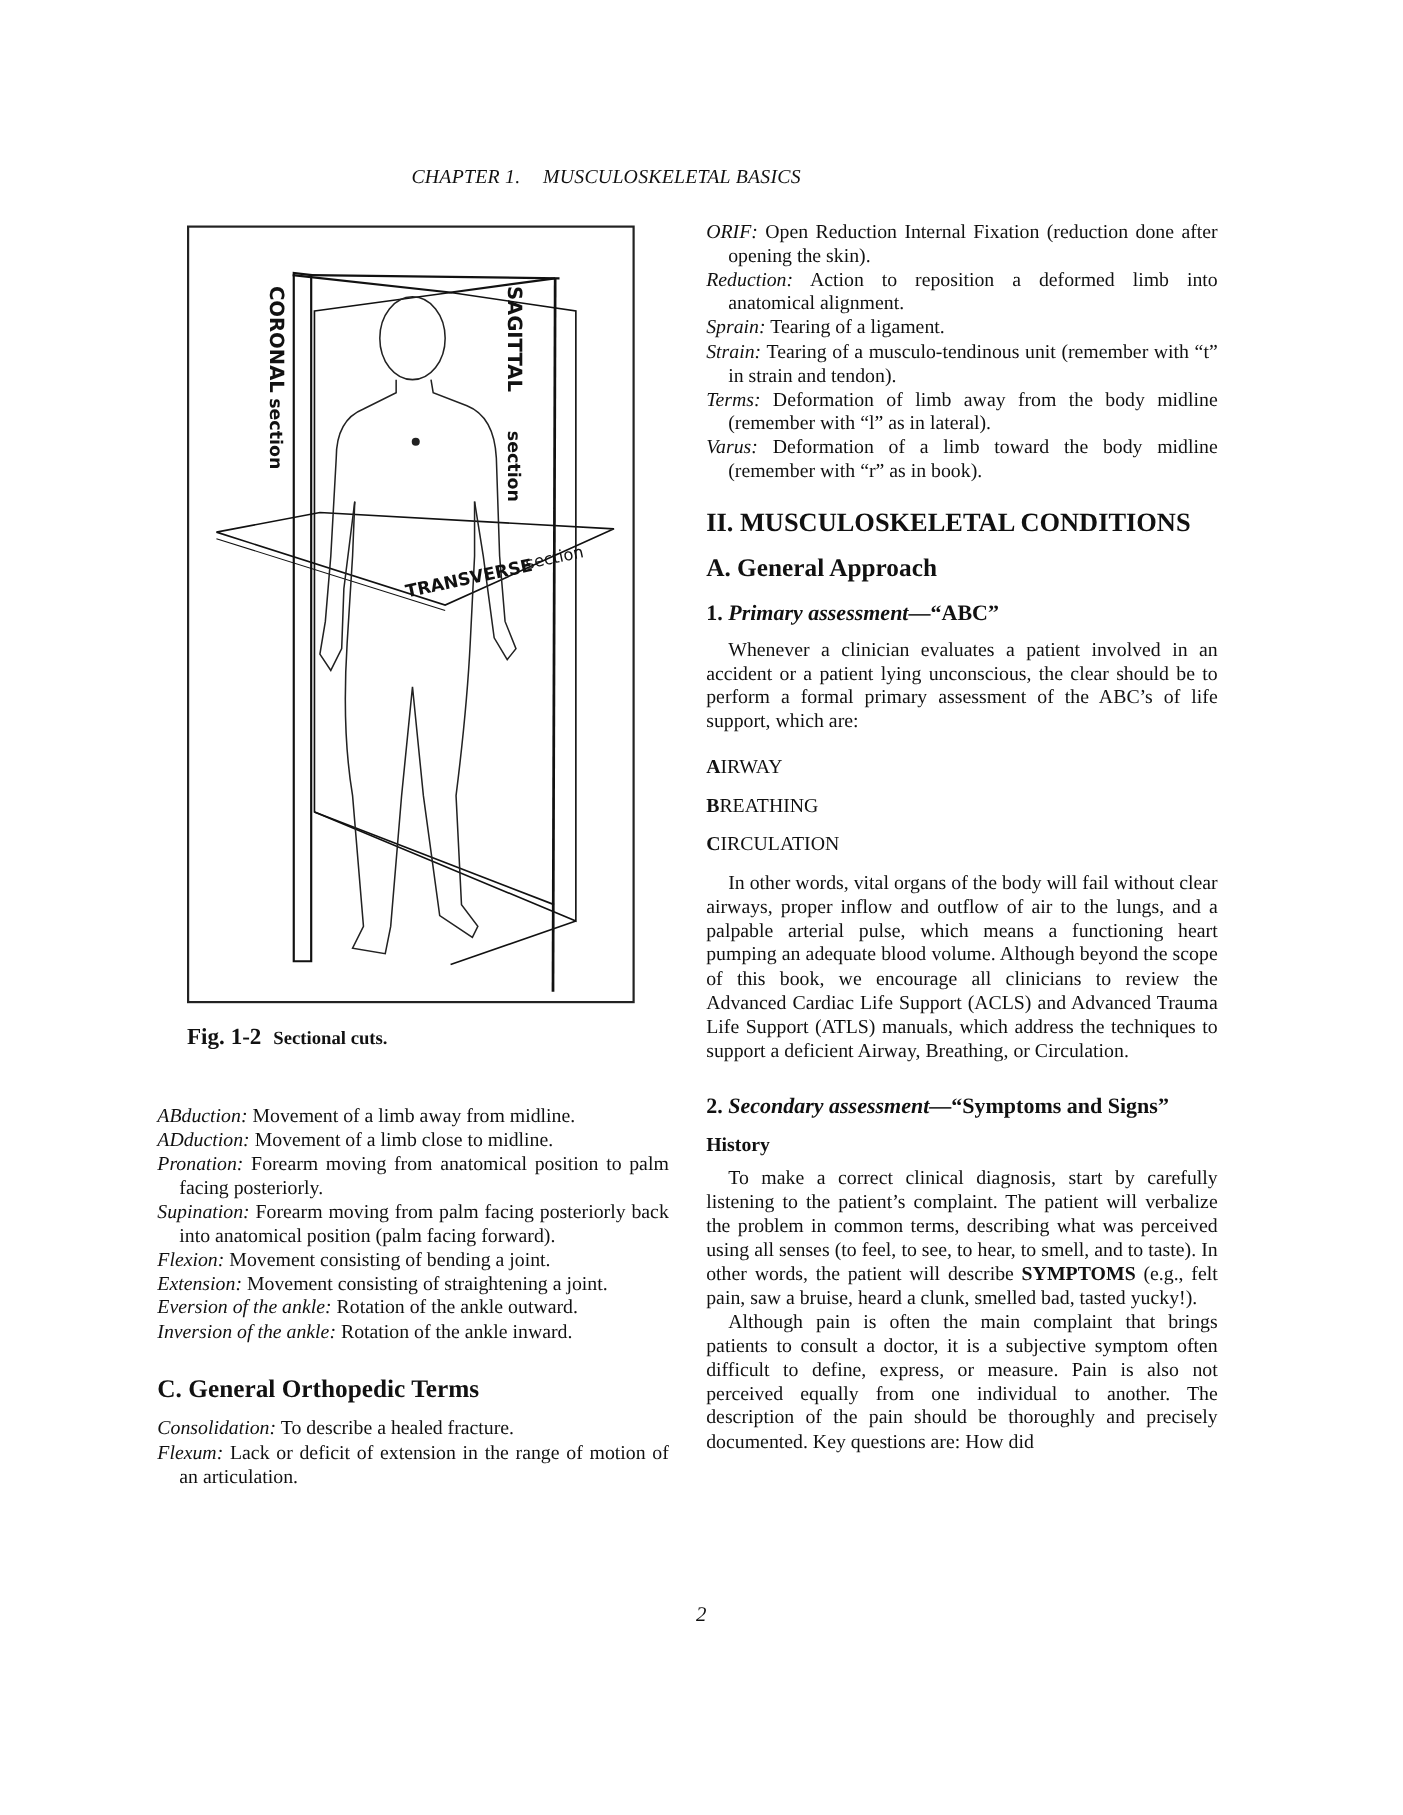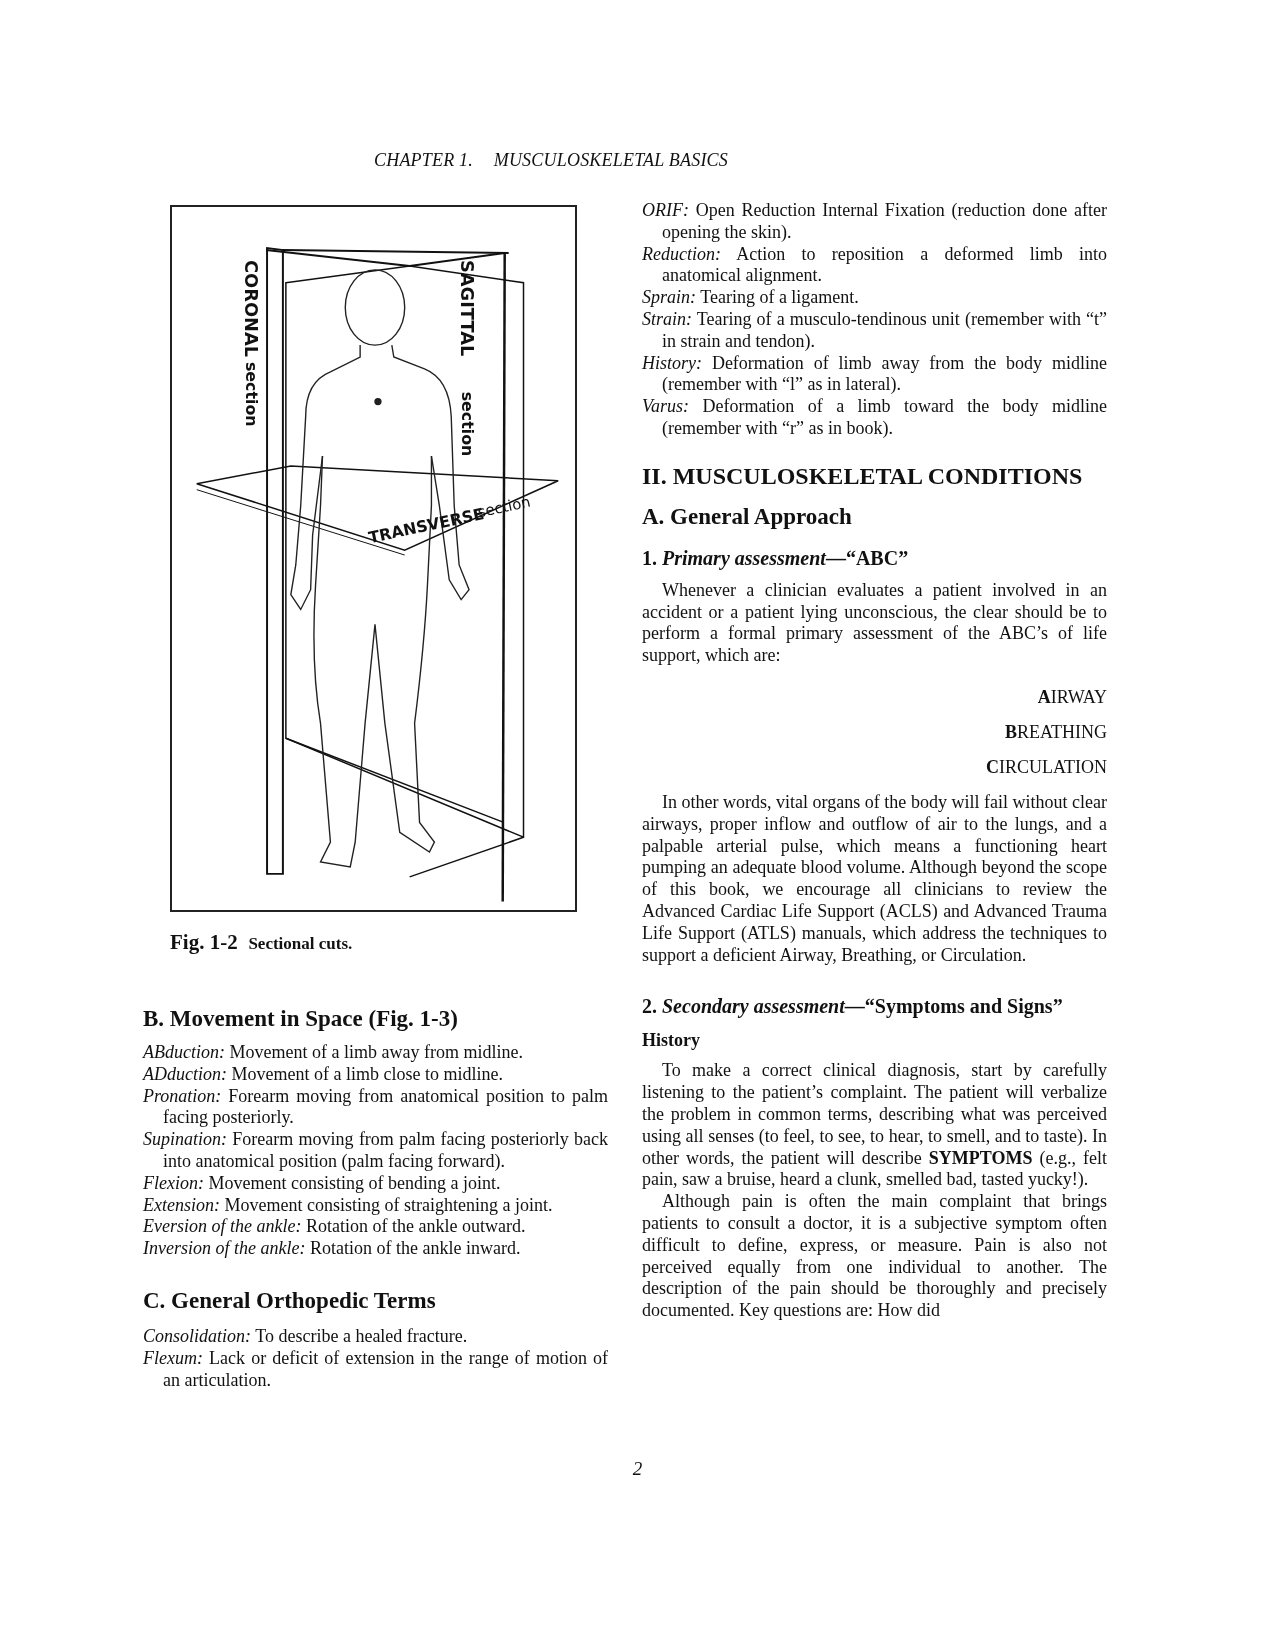--- a/index.html
+++ b/index.html
@@ -43,21 +43,21 @@
   .def-list { margin: 0; padding: 0; list-style: none; }
   .def-item {
     font-size: 18px; line-height: 21.8px; padding-left: 20px; text-indent: -20px;
     text-align: justify;
   }
   .def-term { font-style: italic; }
 
   .para {
     font-size: 18px; line-height: 21.8px; text-indent: 20px; text-align: justify; margin: 0;
   }
-  .abc-list { text-align: right; font-size: 18px; margin: 0; padding: 0; list-style: none; }
+  .abc-list { text-align: left; font-size: 18px; margin: 0; padding: 0; list-style: none; }
   .abc-list li { line-height: 21px; margin-bottom: 14px; }
   .abc-list b { font-weight: bold; }
 </style>
 </head>
 <body>
 
 <div class="running-head">
   <span>CHAPTER 1.</span>
   <span>MUSCULOSKELETAL BASICS</span>
 </div>
@@ -97,21 +97,20 @@
       <text x="310" y="312" font-size="15" font-weight="normal" transform="rotate(-12 310 312)">section</text>
     </g>
   </svg>
 </div>
 <div class="fig-caption">
   <span class="fig-label">Fig. 1-2</span>
   <span class="fig-text">Sectional cuts.</span>
 </div>
 
 <div class="col-left">
-  <h2 class="h2" style="margin-bottom:8px;">B.  Movement in Space (Fig. 1-3)</h2>
   <ul class="def-list">
     <li class="def-item"><span class="def-term">ABduction:</span><span> Movement of a limb away from midline.</span></li>
     <li class="def-item"><span class="def-term">ADduction:</span><span> Movement of a limb close to midline.</span></li>
     <li class="def-item"><span class="def-term">Pronation:</span><span> Forearm moving from anatomical position to palm facing posteriorly.</span></li>
     <li class="def-item"><span class="def-term">Supination:</span><span> Forearm moving from palm facing posteriorly back into anatomical position (palm facing forward).</span></li>
     <li class="def-item"><span class="def-term">Flexion:</span><span> Movement consisting of bending a joint.</span></li>
     <li class="def-item"><span class="def-term">Extension:</span><span> Movement consisting of straightening a joint.</span></li>
     <li class="def-item"><span class="def-term">Eversion of the ankle:</span><span> Rotation of the ankle outward.</span></li>
     <li class="def-item"><span class="def-term">Inversion of the ankle:</span><span> Rotation of the ankle inward.</span></li>
   </ul>
@@ -121,21 +120,21 @@
     <li class="def-item"><span class="def-term">Flexum:</span><span> Lack or deficit of extension in the range of motion of an articulation.</span></li>
   </ul>
 </div>
 
 <div class="col-right">
   <ul class="def-list">
     <li class="def-item"><span class="def-term">ORIF:</span><span> Open Reduction Internal Fixation (reduction done after opening the skin).</span></li>
     <li class="def-item"><span class="def-term">Reduction:</span><span> Action to reposition a deformed limb into anatomical alignment.</span></li>
     <li class="def-item"><span class="def-term">Sprain:</span><span> Tearing of a ligament.</span></li>
     <li class="def-item"><span class="def-term">Strain:</span><span> Tearing of a musculo-tendinous unit (remember with “t” in strain and tendon).</span></li>
-    <li class="def-item"><span class="def-term">History:</span><span> Deformation of limb away from the body midline (remember with “l” as in lateral).</span></li>
+    <li class="def-item"><span class="def-term">Terms:</span><span> Deformation of limb away from the body midline (remember with “l” as in lateral).</span></li>
     <li class="def-item"><span class="def-term">Varus:</span><span> Deformation of a limb toward the body midline (remember with “r” as in book).</span></li>
   </ul>
 
   <h1 class="h1" style="margin-top:20px;">II.  MUSCULOSKELETAL CONDITIONS</h1>
   <h2 class="h2" style="margin-top:10px;">A.  General Approach</h2>
   <h3 class="h3" style="margin-top:14px;">
     <span>1.</span>
     <em>Primary assessment</em><span>—“ABC”</span>
   </h3>
   <p class="para" style="margin-top:10px;">Whenever a clinician evaluates a patient involved in an accident or a patient lying  unconscious, the clear should be to perform a formal primary assessment of the ABC’s of life support, which are:</p>

